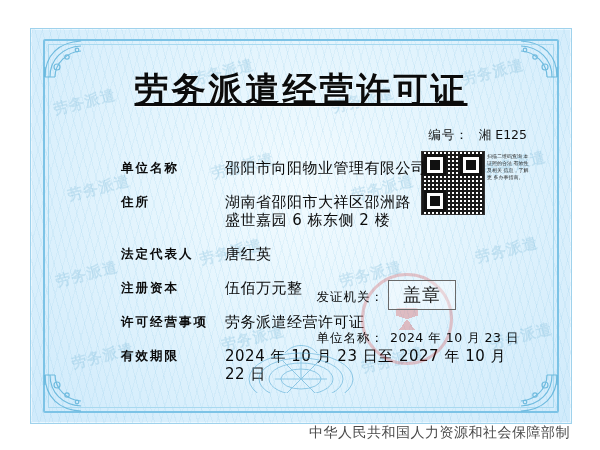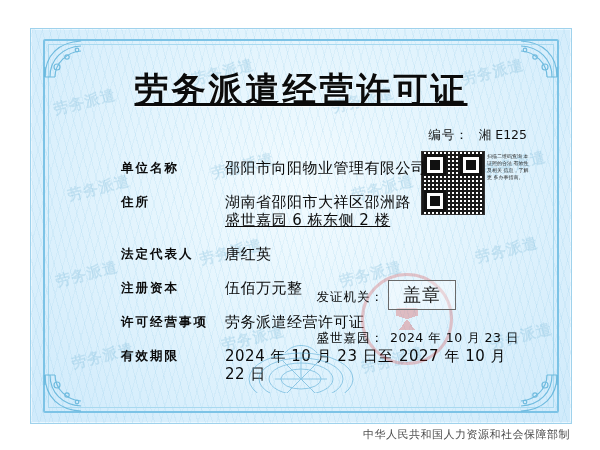--- a/index.html
+++ b/index.html
@@ -149,21 +149,21 @@
     text-align: justify;
     letter-spacing: 2px;
     line-height: 17px;
   }
   .row .val {
     font-size: 15px;
     color: #0a0a0a;
     line-height: 18px;
     letter-spacing: .5px;
   }
-  .row .val .line2 { display: block; text-decoration: underline; }
+  .row .val .line2 { display: block; }
 
   
   .qr-wrap {
     position: absolute;
     right: 38px;
     top: 122px;
     width: 112px;
   }
   .qr {
     width: 62px;
@@ -258,21 +258,21 @@
     color: #4ea6d2;
   }
   .rosette svg { width: 100%; height: 100%; display: block; }
 
   
   .caption {
     position: absolute;
     right: 30px;
     bottom: 8px;
     font-family: "DejaVu Sans", sans-serif;
-    font-size: 11px;
+    font-size: 14px;
     color: #4a4a4a;
     letter-spacing: .5px;
   }
 </style>
 </head>
 <body>
 
 <div class="page">
 
   <div class="cert">
@@ -409,21 +409,21 @@
       </div>
     </div>
 
     <div class="stamp"></div>
 
     <div class="footer">
       <div class="f-row">
         <span>发证机关：</span><span class="seal-box">盖章</span>
       </div>
       <div class="f-row">
-        <span>盛世嘉园：</span><span class="fval">2024 年 10 月 23 日</span>
+        <span>单位名称：</span><span class="fval">2024 年 10 月 23 日</span>
       </div>
     </div>
 
     <div class="rosette">
       <svg viewBox="0 0 120 60" fill="none" stroke="currentColor" stroke-width="1">
         <ellipse cx="60" cy="46" rx="52" ry="26"></ellipse>
         <ellipse cx="60" cy="46" rx="42" ry="21"></ellipse>
         <ellipse cx="60" cy="46" rx="32" ry="16"></ellipse>
         <ellipse cx="60" cy="46" rx="20" ry="10"></ellipse>
         <path d="M60 20 L60 46 M34 46 L86 46 M42 28 L78 64 M78 28 L42 64"></path>

